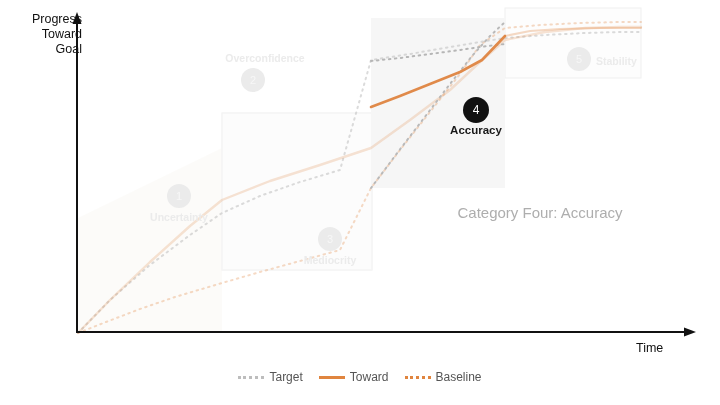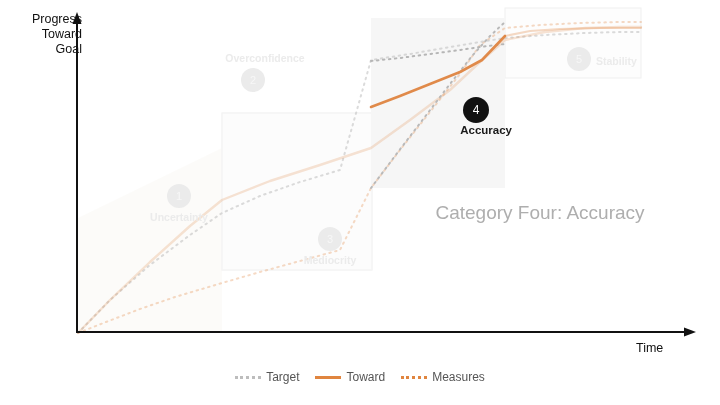--- a/index.html
+++ b/index.html
@@ -69,21 +69,21 @@
     text-align: center;
   }
   #title-main {
     font-size: 25px;
     font-weight: bold;
     color: #aaaaaa;
     line-height: 30px;
     letter-spacing: -0.2px;
   }
   #title-sub {
-    font-size: 19px;
+    font-size: 15px;
     font-weight: normal;
     color: #aeaeae;
     line-height: 22px;
     margin-top: 2px;
   }
 
   #legend {
     position: absolute;
     left: 0;
     top: 370px;
@@ -172,21 +172,21 @@
   </div>
 
   <div class="stage-badge faded-badge" style="left:318px; top:227px; width:24px; height:24px;">
     <span>3</span>
   </div>
   <div class="stage-name faded-name" style="left:297px; top:254px; width:66px; text-align:center;">Mediocrity</div>
 
   <div class="stage-badge active-badge" style="left:463px; top:97px; width:26px; height:26px;">
     <span>4</span>
   </div>
-  <div class="stage-name active-name" style="left:440px; top:124px; width:72px; text-align:right;">Accuracy</div>
+  <div class="stage-name active-name" style="left:440px; top:124px; width:72px; text-align:center;">Accuracy</div>
 
   <div class="stage-badge faded-badge" style="left:567px; top:47px; width:24px; height:24px;">
     <span>5</span>
   </div>
   <div class="stage-name faded-name" style="left:596px; top:55px; text-align:left;">Stability</div>
 
   <div id="title-block">
     <div id="title-sub">Category Four: Accuracy</div>
   </div>
 
@@ -194,17 +194,17 @@
     <div class="legend-item">
       <span class="legend-swatch sw-dotted-gray"></span>
       <span class="legend-text">Target</span>
     </div>
     <div class="legend-item">
       <span class="legend-swatch sw-solid-orange"></span>
       <span class="legend-text">Toward</span>
     </div>
     <div class="legend-item">
       <span class="legend-swatch sw-dotted-orange"></span>
-      <span class="legend-text">Measures</span>
+      <span class="legend-text">Baseline</span>
     </div>
   </div>
 
 </div>
 
 </body></html>

